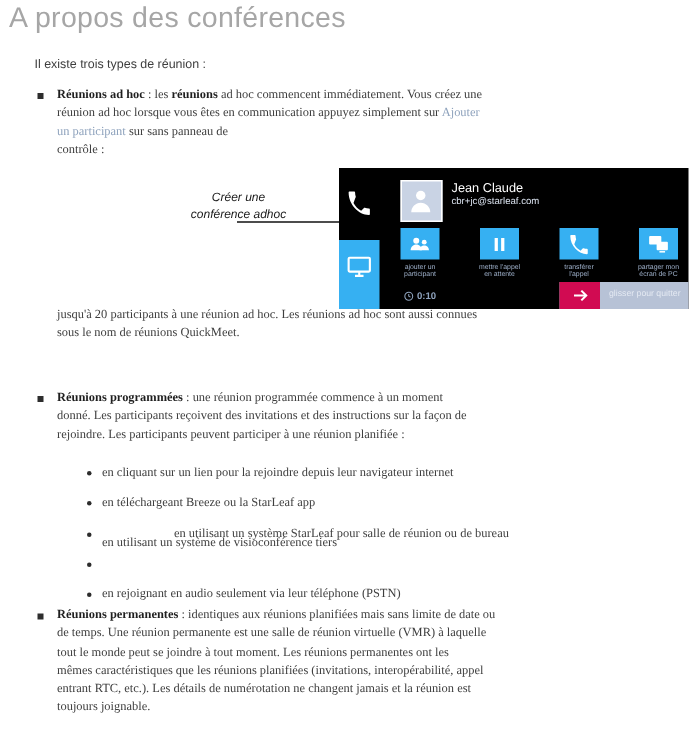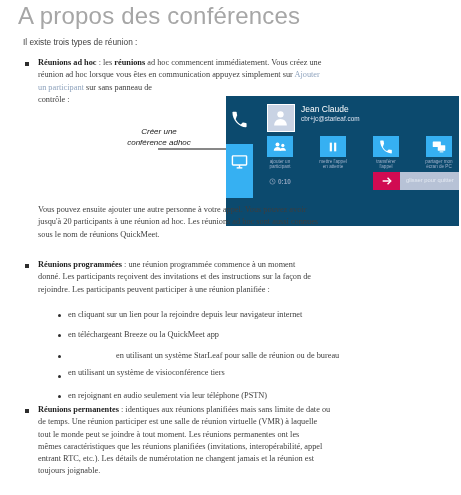--- a/index.html
+++ b/index.html
@@ -16,23 +16,23 @@
   .page{
     position:relative;
     width:461px;
     height:495px;
     box-sizing:border-box;
   }
 
   
   .page-title{
     position:absolute;
-    left:18px;
+    left:6px;
     top:2px;
-    font-size:24px;
+    font-size:19px;
     font-weight:400;
     letter-spacing:0.2px;
     color:#a6a6a6;
     white-space:nowrap;
   }
 
   
   .intro{
     position:absolute;
     left:23px;
@@ -82,24 +82,24 @@
     left:158px;
     top:140px;
     width:78px;
     height:10px;
   }
 
   
   .shot{
     position:absolute;
     left:226px;
-    top:96px;
+    top:112px;
     width:233px;
-    height:130px;
-    background:#0c4a6e;
+    height:94px;
+    background:#000000;
     overflow:hidden;
   }
   .shot-inner{
     position:absolute;
     inset:0;
   }
   .shot-rail{
     position:absolute;
     left:0;
     top:0;
@@ -375,56 +375,55 @@
             </svg>
           </div>
           <div class="quit-lbl">glisser pour quitter</div>
         </div>
 
       </div>
     </div>
   </div>
 
   <div class="blk" style="left:38px; top:204px; width:415px;">
-    <div>Vous pouvez ensuite ajouter une autre personne à votre appel. Vous pouvez avoir</div>
     <div>jusqu'à 20 participants à une réunion ad hoc. Les réunions ad hoc sont aussi connues</div>
     <div>sous le nom de réunions QuickMeet.</div>
   </div>
 
   <div class="sq-bullet" style="left:25px; top:264px;"></div>
   <div class="blk" style="left:38px; top:259px; width:415px;">
     <div>
       <strong>Réunions programmées</strong><span> : une réunion programmée commence à un moment</span>
     </div>
     <div>donné. Les participants reçoivent des invitations et des instructions sur la façon de</div>
     <div>rejoindre. Les participants peuvent participer à une réunion planifiée :</div>
   </div>
 
   <div>
     <div class="rd-bullet" style="left:58px; top:314px;"></div>
     <div class="blk" style="left:68px; top:309px;">en cliquant sur un lien pour la rejoindre depuis leur navigateur internet</div>
 
     <div class="rd-bullet" style="left:58px; top:334px;"></div>
-    <div class="blk" style="left:68px; top:329px;">en téléchargeant Breeze ou la QuickMeet app</div>
+    <div class="blk" style="left:68px; top:329px;">en téléchargeant Breeze ou la StarLeaf app</div>
 
     <div class="rd-bullet" style="left:58px; top:355px;"></div>
     <div class="blk" style="left:68px; top:350px;margin-left:48px;">en utilisant un système StarLeaf pour salle de réunion ou de bureau</div>
 
     <div class="rd-bullet" style="left:58px; top:375px;"></div>
-    <div class="blk" style="left:68px; top:367px;">en utilisant un système de visioconférence tiers</div>
+    <div class="blk" style="left:68px; top:356px;">en utilisant un système de visioconférence tiers</div>
 
     <div class="rd-bullet" style="left:58px; top:395px;"></div>
     <div class="blk" style="left:68px; top:390px;">en rejoignant en audio seulement via leur téléphone (PSTN)</div>
   </div>
 
   <div class="sq-bullet" style="left:25px; top:409px;"></div>
   <div class="blk" style="left:38px; top:404px; width:420px;">
     <div>
       <strong>Réunions permanentes</strong><span> : identiques aux réunions planifiées mais sans limite de date ou</span>
     </div>
-    <div>de temps. Une réunion participer est une salle de réunion virtuelle (VMR) à laquelle</div>
+    <div>de temps. Une réunion permanente est une salle de réunion virtuelle (VMR) à laquelle</div>
     <div>tout le monde peut se joindre à tout moment. Les réunions permanentes ont les</div>
     <div>mêmes caractéristiques que les réunions planifiées (invitations, interopérabilité, appel</div>
     <div>entrant RTC, etc.). Les détails de numérotation ne changent jamais et la réunion est</div>
     <div>toujours joignable.</div>
   </div>
 
 </div>
 
 </body></html>

